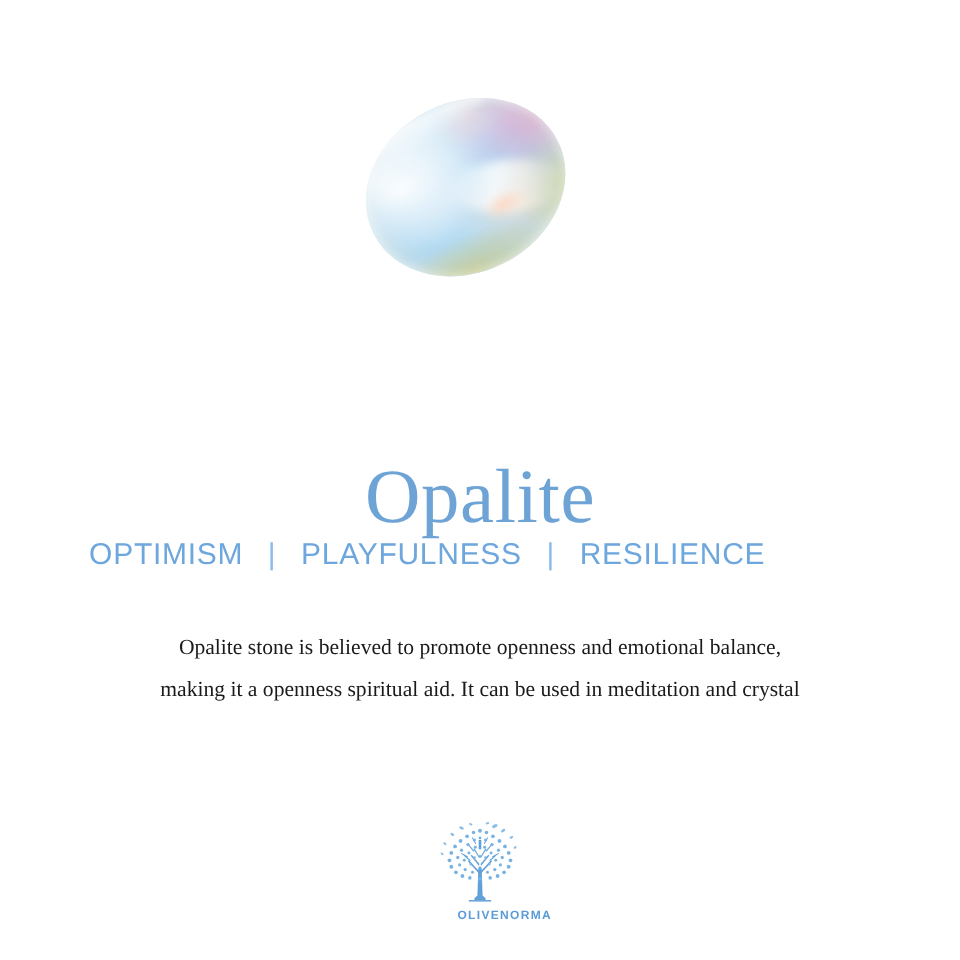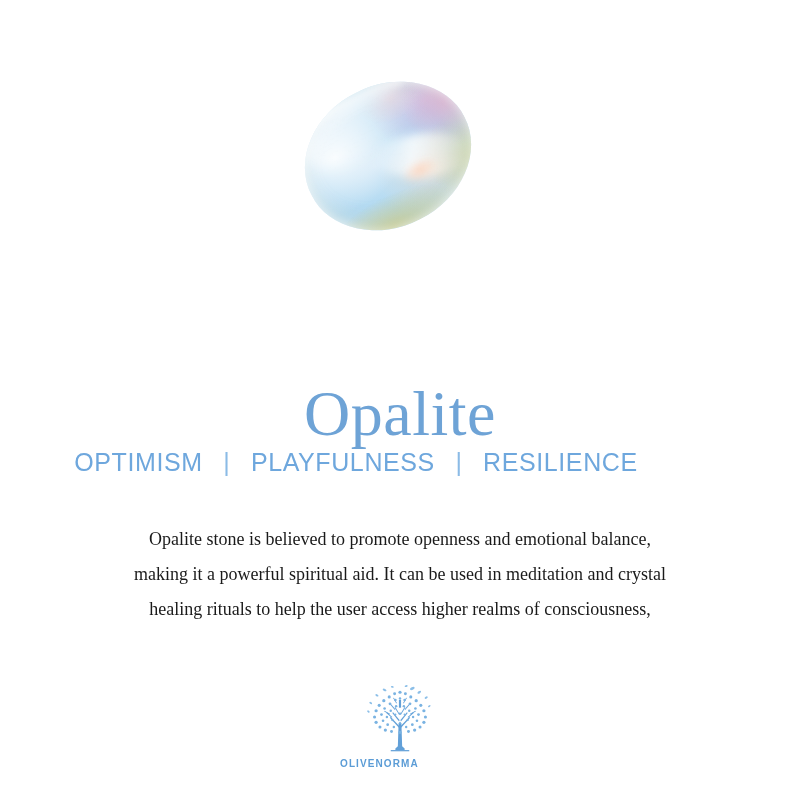--- a/index.html
+++ b/index.html
@@ -184,21 +184,21 @@
   }
   .body-copy .line { display: block; }
 
   
   .logo {
     position: absolute;
     left: 50%;
     top: 683px;
     transform: translateX(-50%);
     width: 120px;
-    text-align: left;
+    text-align: right;
   }
   .logo-mark {
     display: block;
     margin: 0 auto;
     width: 78px;
     height: 74px;
   }
   .logo-word {
     display: block;
     margin-top: 1px;
@@ -233,22 +233,21 @@
   <div class="subtitle">
     <span>OPTIMISM</span>
     <span class="sep">|</span>
     <span>PLAYFULNESS</span>
     <span class="sep">|</span>
     <span>RESILIENCE</span>
   </div>
 
   <div class="body-copy">
     <span class="line">Opalite stone is believed to promote openness and emotional balance,</span>
-    <span class="line">making it a powerful spiritual aid. It can be used in meditation and crystal</span>
-    <span class="line">healing rituals to help the user access higher realms of consciousness,</span>
+    <span class="line">making it a openness spiritual aid. It can be used in meditation and crystal</span>
   </div>
 
   <div class="logo">
     <svg class="logo-mark" viewBox="0 0 100 96">
       <g fill="#62a0d8">
 
         <path d="M48.2 52 L47.2 82 L44 85 L44 87 L56 87 L56 85 L52.8 82 L51.8 52 Z"></path>
         <rect x="38" y="87" width="24" height="1.6"></rect>
 
         <path d="M49.4 56 L38 44 L36.8 45 L48.6 58 Z"></path>

